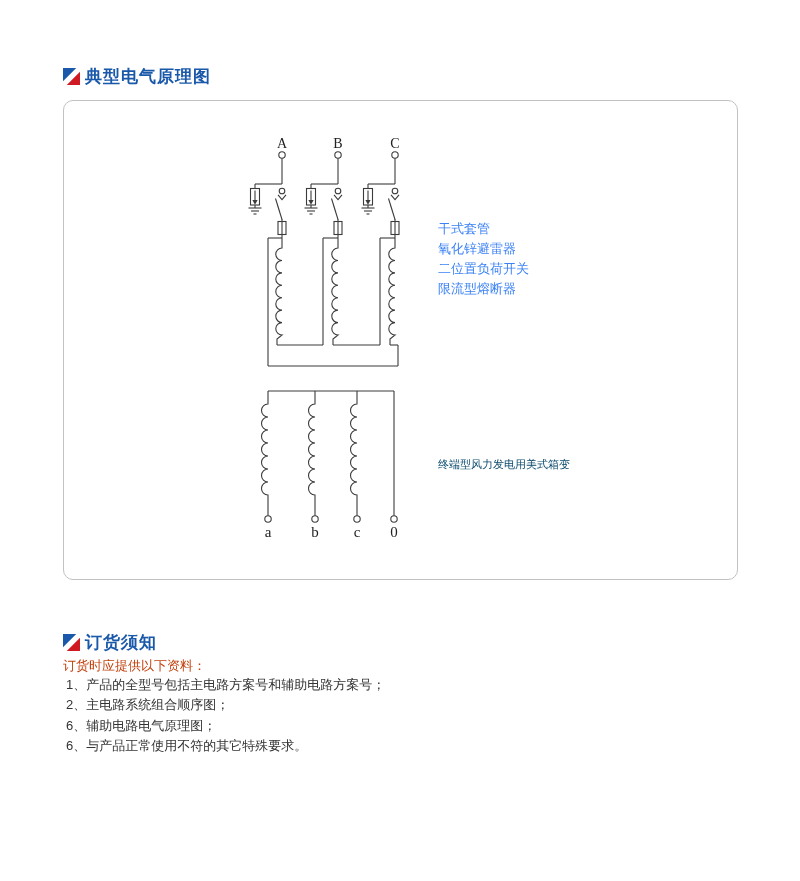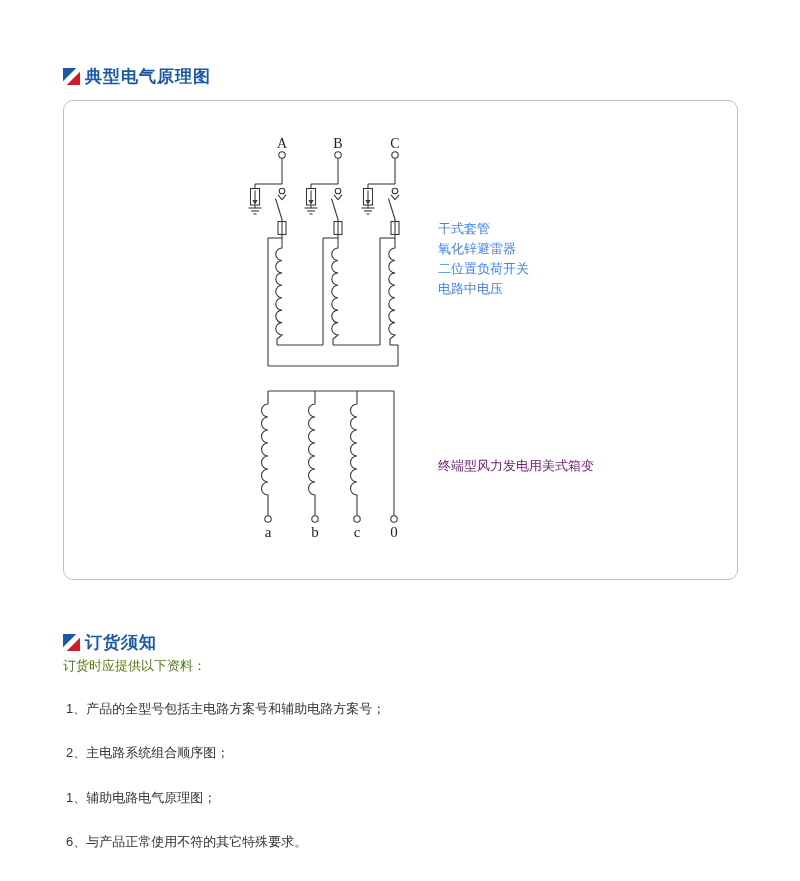--- a/index.html
+++ b/index.html
@@ -9,24 +9,24 @@
   .section-header .marker{width:17px;height:17px;flex:0 0 auto;}
   .section-header h2{margin:0;font-size:17px;font-weight:bold;color:#1a58aa;letter-spacing:1px;}
   .diagram-box{position:absolute;left:63px;top:100px;width:673px;height:478px;
                border:1px solid #c2c2c2;border-radius:10px;background:#fff;}
   .diagram-box svg{position:absolute;left:0;top:0;}
   .phase-label{position:absolute;transform:translateX(-50%);
                font-family:"Liberation Serif",serif;font-size:14px;color:#222;}
   .sec-label{position:absolute;transform:translateX(-50%);
              font-family:"Liberation Serif",serif;font-size:15px;color:#222;}
   .comp-labels{position:absolute;left:374px;top:118px;font-size:13px;color:#3b82f6;line-height:20px;}
-  .diagram-caption{position:absolute;left:374px;top:356px;font-size:13px;color:#701a75;}
-  .order-intro{position:absolute;left:63px;top:657px;font-size:13px;color:#4d7c0f;}
+  .diagram-caption{position:absolute;left:374px;top:356px;font-size:11px;color:#0c4a6e;}
+  .order-intro{position:absolute;left:63px;top:657px;font-size:13px;color:#c2410c;}
   .order-list{position:absolute;left:66px;top:675px;font-size:13px;color:#333;}
-  .order-list div{line-height:20.3px;margin-top:24px;}
+  .order-list div{line-height:20.3px;}
 </style>
 </head>
 <body>
 
 <div class="page">
 
   <div class="section-header" style="top:65px;">
     <svg class="marker" viewBox="0 0 18 18">
       <polygon points="0,0 14,0 0,14" fill="#1a58aa"></polygon>
       <polygon points="18,4 18,18 4,18" fill="#cf1a24"></polygon>
@@ -110,21 +110,21 @@
       </svg>
 
     <span class="phase-label" style="left:218px;top:35px;">A</span>
     <span class="phase-label" style="left:274px;top:35px;">B</span>
     <span class="phase-label" style="left:331px;top:35px;">C</span>
 
     <div class="comp-labels">
       <div>干式套管</div>
       <div>氧化锌避雷器</div>
       <div>二位置负荷开关</div>
-      <div>电路中电压</div>
+      <div>限流型熔断器</div>
     </div>
 
     <div class="diagram-caption">终端型风力发电用美式箱变</div>
 
     <span class="sec-label" style="left:204px;top:423px;">a</span>
     <span class="sec-label" style="left:251px;top:423px;">b</span>
     <span class="sec-label" style="left:293px;top:423px;">c</span>
     <span class="sec-label" style="left:330px;top:423px;">0</span>
   </div>
 
@@ -134,17 +134,17 @@
       <polygon points="18,4 18,18 4,18" fill="#cf1a24"></polygon>
     </svg>
     <h2>订货须知</h2>
   </div>
 
   <div class="order-intro">订货时应提供以下资料：</div>
 
   <div class="order-list">
     <div>1、产品的全型号包括主电路方案号和辅助电路方案号；</div>
     <div>2、主电路系统组合顺序图；</div>
-    <div>1、辅助电路电气原理图；</div>
+    <div>6、辅助电路电气原理图；</div>
     <div>6、与产品正常使用不符的其它特殊要求。</div>
   </div>
 
 </div>
 
 </body></html>

